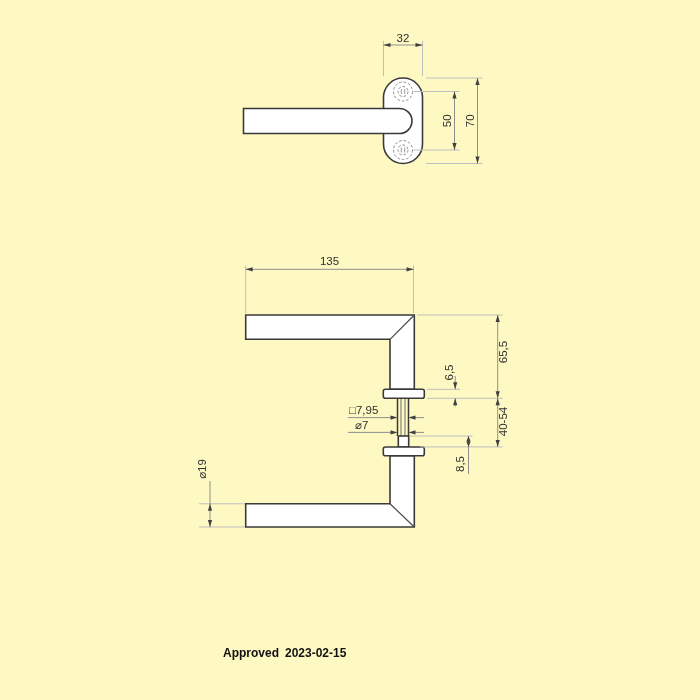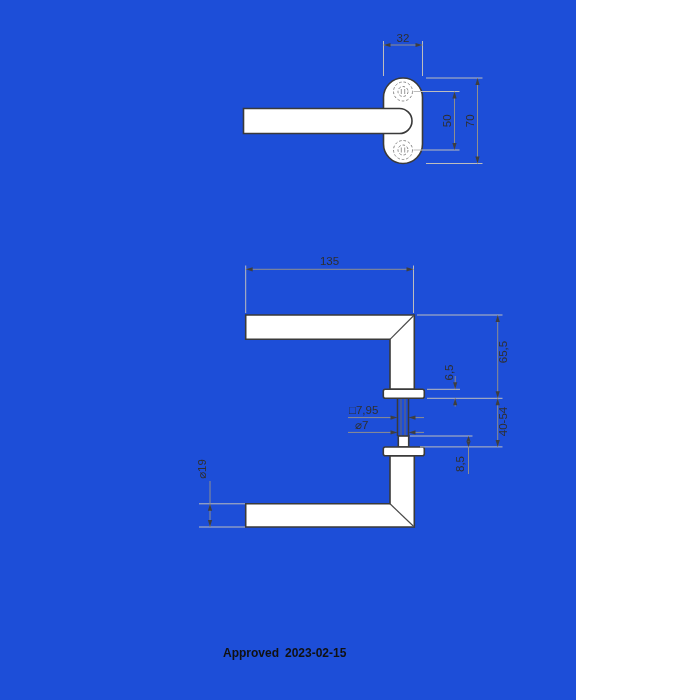--- a/index.html
+++ b/index.html
@@ -1,16 +1,16 @@
 <!DOCTYPE html>
 <html><head>
 <meta charset="utf-8">
 <style>
   html,body{margin:0;padding:0;background:#ffffff;}
-  .stage{position:relative;width:576px;height:700px;background:#1d4ed8;overflow:hidden;
+  .stage{position:relative;width:700px;height:700px;background:#fef9c3;overflow:hidden;
          font-family:"Liberation Sans","DejaVu Sans",sans-serif;}
   svg{position:absolute;left:0;top:0;}
   
   .part   {fill:#ffffff;stroke:#3a3a3a;stroke-width:1.6;}
   .partln {stroke:#4a4a4a;stroke-width:1.2;fill:none;}
   .dim    {stroke:#8f8f8f;stroke-width:1;fill:none;}
   .ext    {stroke:#bdbdbd;stroke-width:1;fill:none;}
   .arrow  {fill:#3f3f3f;stroke:none;}
   .screw  {fill:none;stroke:#8a8a8a;stroke-width:1;stroke-dasharray:2.6 1.9;}
   .screwd {stroke:#9a9a9a;stroke-width:1;}

